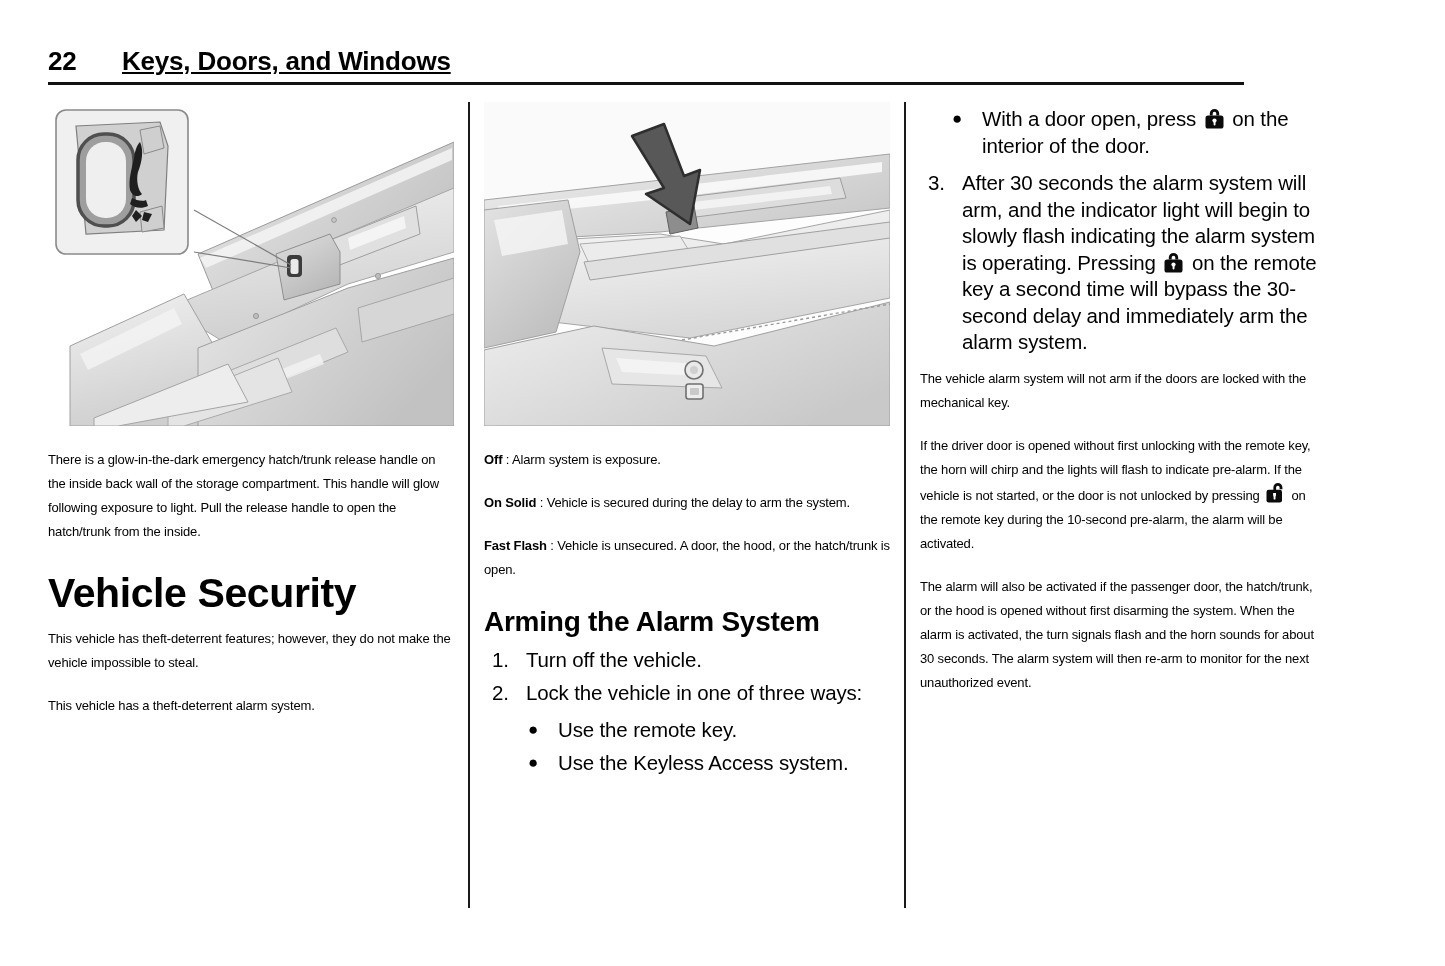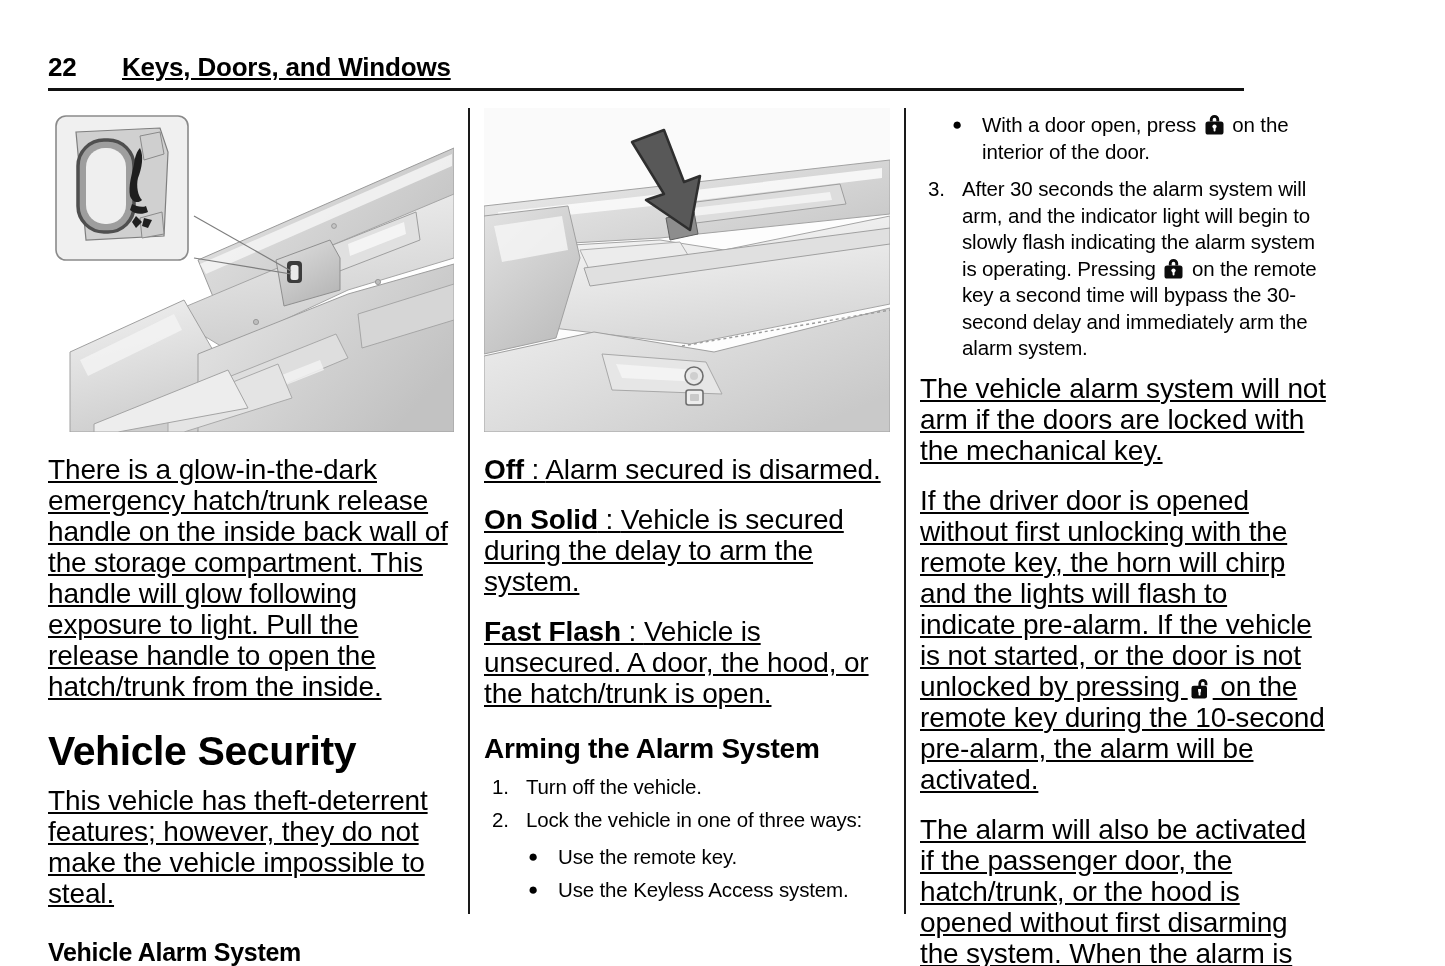--- a/index.html
+++ b/index.html
@@ -12,21 +12,21 @@
     height: 966px;
     font-family: "Liberation Sans", sans-serif;
     color: #000000;
     overflow: hidden;
   }
   .page {
     position: relative;
     width: 1292px;
     height: 966px;
     box-sizing: border-box;
-    padding: 12px 48px;
+    padding: 6px 48px;
   }
 
   
   .page-header {
     display: flex;
     align-items: baseline;
     padding-top: 40px;
   }
   .page-number {
     font-size: 26px;
@@ -67,25 +67,24 @@
     position: absolute;
     left: 14px;
     top: 0;
     width: 1.6px;
     height: 806px;
     background: #1a1a1a;
   }
 
   
   p.body {
-    font-size: 28px;
-    line-height: 31px;
+    font-size: 13px;
+    line-height: 24px;
     margin: 0 0 19px 0;
     letter-spacing: -0.15px;
-    text-decoration: underline;
   }
   h1.sec {
     font-size: 41px;
     font-weight: bold;
     line-height: 38px;
     margin: 30px 0 15px 0;
     letter-spacing: -0.4px;
   }
   h2.sub {
     font-size: 25px;
@@ -239,21 +238,20 @@
           <path d="M96 110 L104 112 L100 120 L94 118 Z" fill="#1f1f1f"></path>
         </svg>
       </div>
 
       <p class="body">There is a glow-in-the-dark emergency hatch/trunk release handle on the inside back wall of the storage compartment. This handle will glow following exposure to light. Pull the release handle to open the hatch/trunk from the inside.</p>
 
       <h1 class="sec">Vehicle Security</h1>
 
       <p class="body">This vehicle has theft-deterrent features; however, they do not make the vehicle impossible to steal.</p>
 
-      <h2 class="sub">Vehicle Alarm System</h2>
 
       <p class="body">This vehicle has a theft-deterrent alarm system.</p>
     </div>
 
     <div class="divider"></div>
 
     <div class="col">
 
       <div class="figure">
         <svg width="406" height="324" viewBox="0 0 406 324" xmlns="http://www.w3.org/2000/svg">
@@ -302,21 +300,21 @@
           <circle cx="210" cy="268" r="4" fill="#cfcfcf"></circle>
           <rect x="202" y="282" width="17" height="15" rx="2.5" fill="#ededed" stroke="#6f6f6f" stroke-width="1.6"></rect>
           <rect x="206" y="286" width="9" height="7" rx="1" fill="#c9c9c9"></rect>
 
           <path d="M148 34 L180 22 L200 74 L216 68 L206 122 L162 92 L180 86 Z" fill="#585858" stroke="#2e2e2e" stroke-width="2.5" stroke-linejoin="round"></path>
         </svg>
       </div>
 
 
       <p class="body">
-        <span class="term">Off</span><span> : </span><span>Alarm secured is disarmed.</span>
+        <span class="term">Off</span><span> : </span><span>Alarm system is exposure.</span>
       </p>
 
       <p class="body">
         <span class="term">On Solid</span><span> : </span><span>Vehicle is secured during the delay to arm the system.</span>
       </p>
 
       <p class="body">
         <span class="term">Fast Flash</span><span> : </span><span>Vehicle is unsecured. A door, the hood, or the hatch/trunk is open.</span>
       </p>
 

